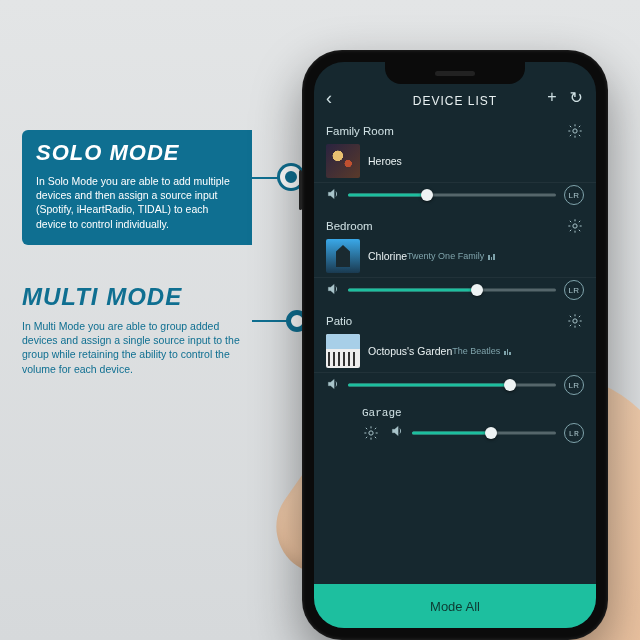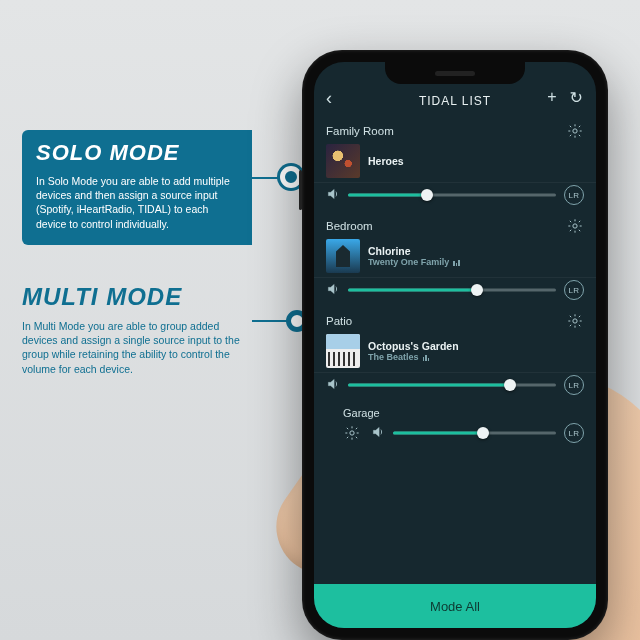--- a/index.html
+++ b/index.html
@@ -36,32 +36,32 @@
   .hdr-btn { position:absolute; top:26px; color:#cfe0e3; }
   .hdr-back { left:12px; font-size:18px;}
   .hdr-right { right:12px; display:flex; gap:12px; font-size:16px;}
 
   
   .rooms { padding: 2px 0 0; }
   .room-head { display:flex; align-items:center; justify-content:space-between; padding: 4px 12px 2px; font-size:11.5px; color:#cfe0e3;}
   .gear { width:18px; height:18px; display:inline-flex; align-items:center; justify-content:center; }
   .track { display:flex; align-items:center; padding: 2px 12px 4px; gap:8px; border-bottom: 1px solid rgba(255,255,255,.05);}
   .art { width:34px; height:34px; border-radius:2px; flex:0 0 34px; background:#223; position:relative; overflow:hidden;}
-  .meta { display:flex; flex-direction:column; flex:1; min-width:0;font-weight:bold;}
+  .meta { display:flex; flex-direction:row; flex:1; min-width:0;}
   .title { font-size:10.5px; color:#eaf2f3; white-space:nowrap; overflow:hidden; text-overflow:ellipsis;}
   .artist { font-size:9px; color:#7fa3ab; display:flex; align-items:center; gap:4px;}
   .vol-row { display:flex; align-items:center; padding: 2px 12px 8px; gap:8px;}
   .spk { width:14px; color:#a9c4ca; font-size:12px;}
   .slider { flex:1; height:14px; position:relative; }
   .track-bg { position:absolute; top:50%; left:0; right:0; height:3px; background:#55666b; border-radius:2px; transform:translateY(-50%);}
   .track-fill { position:absolute; top:50%; left:0; height:3px; background:#1dbf9f; border-radius:2px; transform:translateY(-50%);}
   .thumb-dot { position:absolute; top:50%; width:12px; height:12px; background:#eef3f4; border-radius:50%; transform:translate(-50%,-50%); box-shadow:0 1px 3px rgba(0,0,0,.5);}
   .lr { width:20px; height:20px; border:1.5px solid #7fa3ab; border-radius:50%; font-size:8px; color:#a9c4ca; display:flex; align-items:center; justify-content:center; letter-spacing:.5px;}
 
-  .sub-room { padding-left: 17px; }
+  .sub-room { padding-left: 36px; font-family: Liberation Mono, monospace; }
   .sub-room .room-head { font-size:11px; }
 
   .pause-bar { position:absolute; bottom:0; left:0; right:0; height:44px; background:#1dbf9f; color:#0e3a32; display:flex; align-items:center; justify-content:center; font-size:13px; font-weight:500;}
 
   
   .art1 { background: linear-gradient(135deg,#2a2340,#5a3a2a); }
   .art1::after{content:""; position:absolute; inset:4px; background: radial-gradient(circle at 30% 30%, #e8c070 0 20%, transparent 21%), radial-gradient(circle at 70% 60%, #c05030 0 15%, transparent 16%);}
   .art2 { background: linear-gradient(180deg,#3aa8e8,#1a3a50); }
   .art2::after{content:""; position:absolute; left:10px; top:6px; width:14px; height:22px; background:#1a2a30; clip-path: polygon(50% 0,100% 30%,100% 100%,0 100%,0 30%);}
   .art3 { background:#eee; }
@@ -94,21 +94,21 @@
   <div class="palm"></div>
   <div class="thumb"></div>
 </div>
 
 <div class="phone">
   <div class="screen">
     <div class="notch"></div>
 
     <div class="app-header">
       <span class="hdr-btn hdr-back">‹</span>
-      <span>TIDAL LIST</span>
+      <span>DEVICE LIST</span>
       <span class="hdr-btn hdr-right">
         <span>+</span>
         <span>↻</span>
       </span>
     </div>
 
     <div class="rooms">
 
       <div>
         <div class="room-head">

